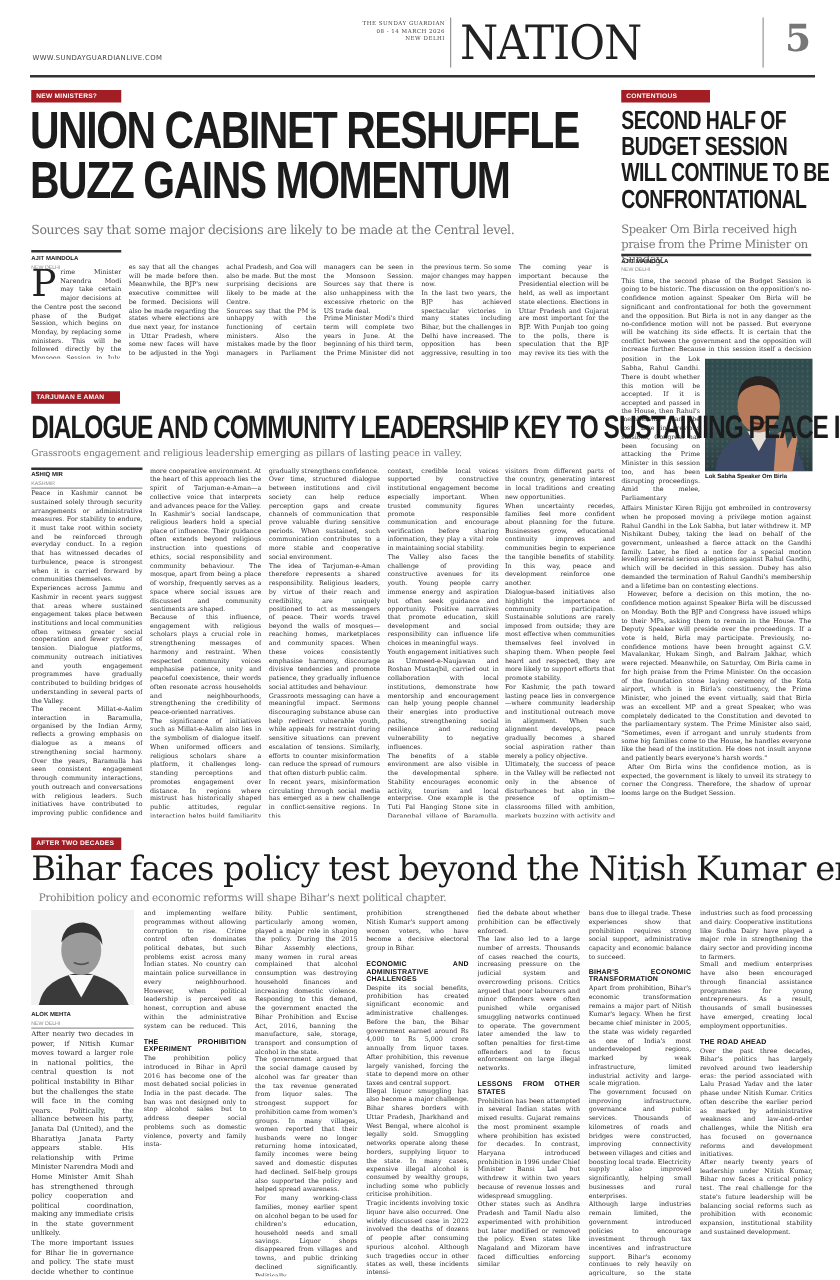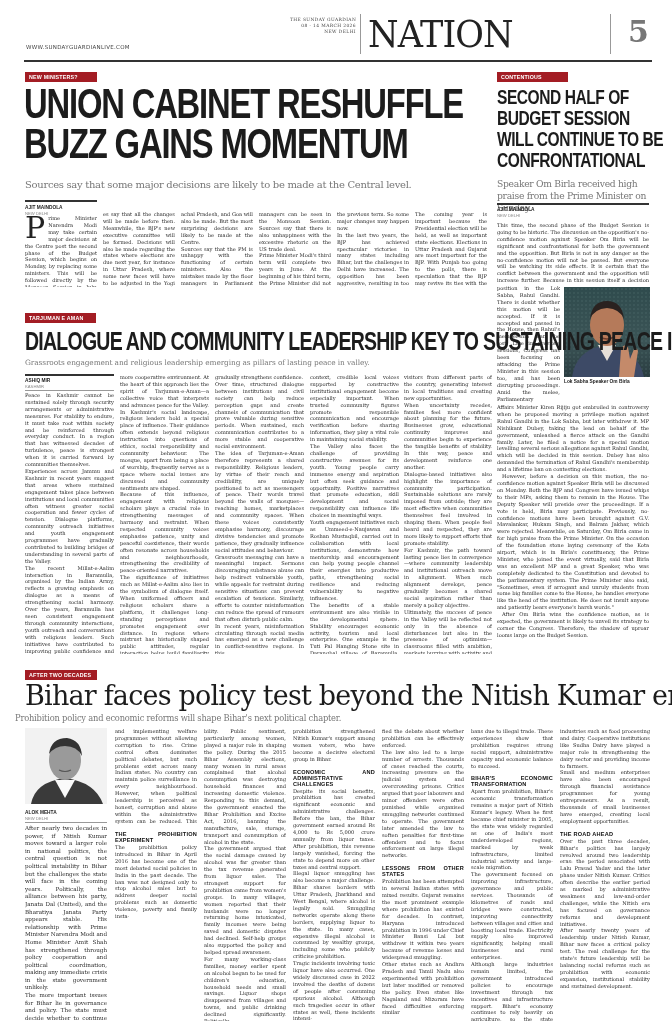--- a/index.html
+++ b/index.html
@@ -139,21 +139,21 @@
   Youth engagement initiatives such as Ummeed-e-Naujawan and Roshan Mustaqbil, carried out in collaboration with local institutions, demonstrate how mentorship and encouragement can help young people channel their energies into productive paths, strengthening social resilience and reducing vulnerability to negative influences.
   The benefits of a stable environment are also visible in the developmental sphere. Stability encourages economic activity, tourism and local enterprise. One example is the Tuti Pal Hanging Stone site in Darangbal village of Baramulla, which has began attracting</div>
 <div class="abs col" style="left:404px;top:374px;width:88px;height:280px;white-space:pre-line;">visitors from different parts of the country, generating interest in local traditions and creating new opportunities.
   When uncertainty recedes, families feel more confident about planning for the future. Businesses grow, educational continuity improves and communities begin to experience the tangible benefits of stability. In this way, peace and development reinforce one another.
   Dialogue-based initiatives also highlight the importance of community participation. Sustainable solutions are rarely imposed from outside; they are most effective when communities themselves feel involved in shaping them. When people feel heard and respected, they are more likely to support efforts that promote stability.
   For Kashmir, the path toward lasting peace lies in convergence—where community leadership and institutional outreach move in alignment. When such alignment develops, peace gradually becomes a shared social aspiration rather than merely a policy objective.
   Ultimately, the success of peace in the Valley will be reflected not only in the absence of disturbances but also in the presence of optimism—classrooms filled with ambition, markets buzzing with activity and homes where families feel secure about the future.</div>
 
 <div class="abs kicker" style="left:25px;top:670px;width:72px;">AFTER TWO DECADES</div>
 <div class="abs deck" style="left:25px;top:680px;font-size:27px;color:#1c1c1c;letter-spacing:-0.8px;">Bihar faces policy test beyond the Nitish Kumar era</div>
-<div class="abs deck" style="left:15px;top:713px;font-size:8.3px;letter-spacing:-0.2px;">Prohibition policy and economic reforms will shape Bihar's next political chapter.</div>
+<div class="abs deck" style="left:31px;top:713px;font-size:8.3px;letter-spacing:-0.2px;">Prohibition policy and economic reforms will shape Bihar's next political chapter.</div>
 
 <div class="abs photo-author" style="left:25px;top:728px;width:82px;height:76px;">
   <svg width="82" height="76" viewBox="0 0 82 76">
     <rect width="82" height="76" fill="#f2f2f2"></rect>
     <path d="M6 76 Q10 54 40 50 Q70 54 78 76 Z" fill="#3a3a3a"></path>
     <path d="M30 52 L40 70 L50 52 Z" fill="#fafafa"></path>
     <ellipse cx="40" cy="32" rx="16" ry="20" fill="#9a9a9a"></ellipse>
     <path d="M24 26 Q26 10 42 10 Q56 12 57 28 Q52 18 40 18 Q30 18 24 26 Z" fill="#333"></path>
     <path d="M34 42 Q40 45 46 42" stroke="#555" stroke-width="1.2" fill="none"></path>
   </svg>

